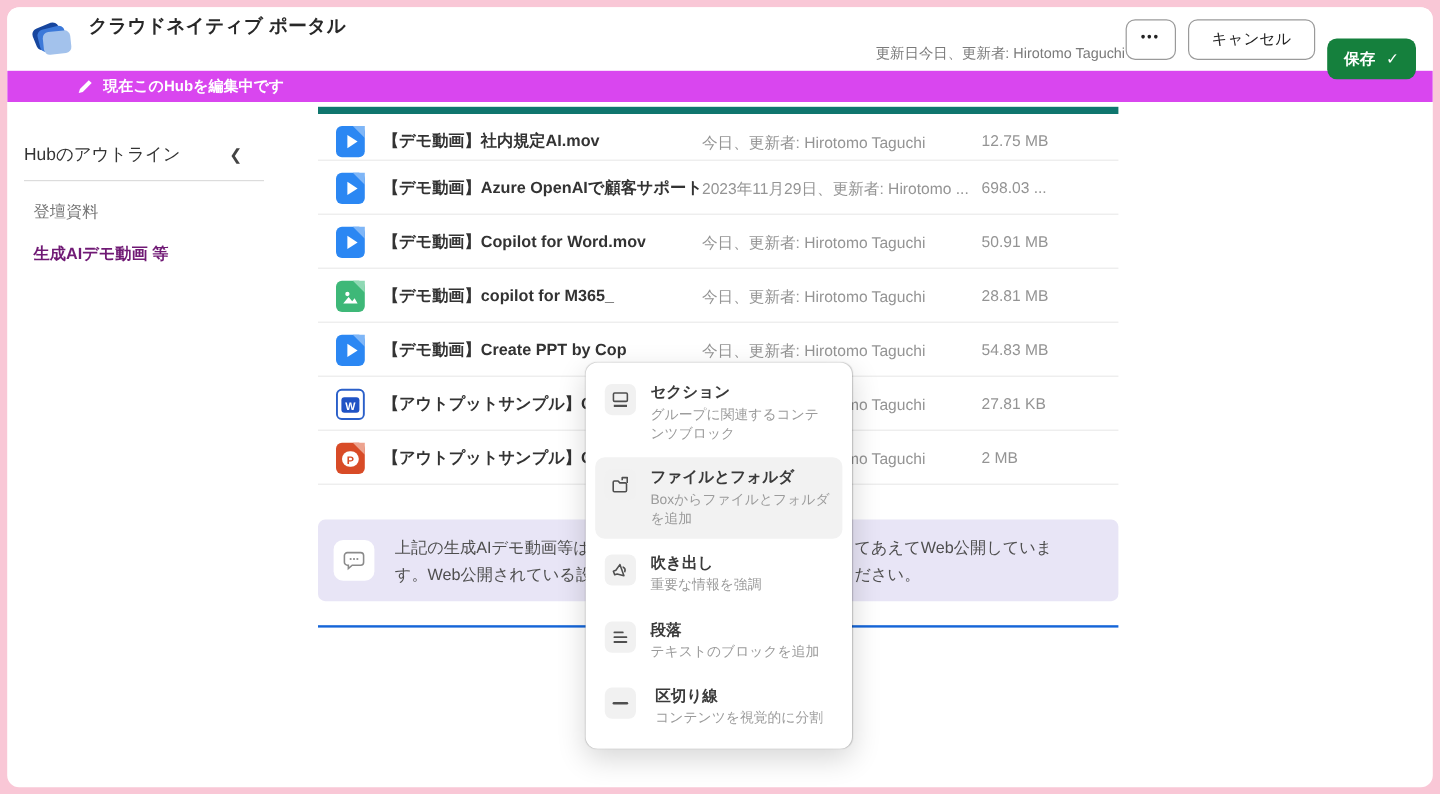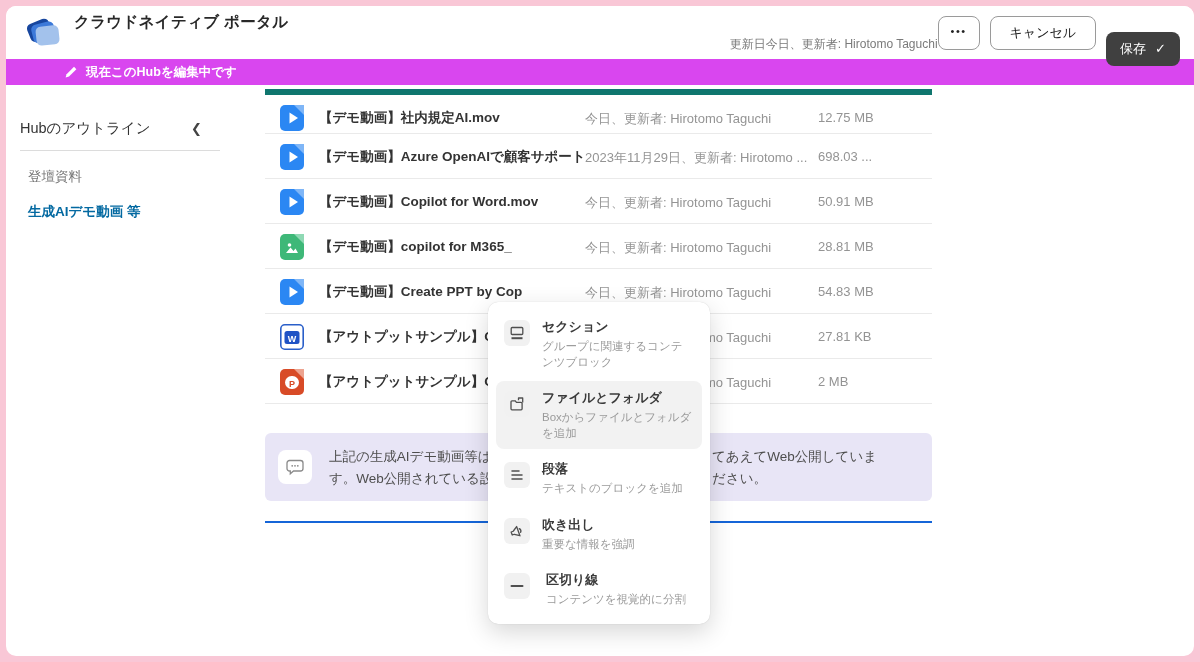--- a/index.html
+++ b/index.html
@@ -10,35 +10,35 @@
   
   .header { height:53px; display:flex; align-items:center; padding:0 14px 0 16px; background:#fff; }
   .logo { width:42px; height:42px; position:relative; margin-right:10px; flex:none; }
   .header-titles { flex:1; min-width:0; }
   .header-title { font-size:15.5px; font-weight:bold; color:#282828; letter-spacing:.3px; }
   .header-sub { font-size:12px; color:#7a7a7a; margin-top:3px;text-align:right; }
   .header-actions { display:flex; gap:10px; align-items:center; }
   .btn { height:34px; border-radius:8px; display:flex; align-items:center; justify-content:center; cursor:pointer; font-family:inherit; }
   .btn-more { width:42px; border:1px solid #9a9a9a; background:#fff; font-size:11px; letter-spacing:1.5px; color:#222; padding-bottom:4px; }
   .btn-cancel { padding:0 19px; border:1px solid #9a9a9a; background:#fff; font-size:13px; color:#222; }
-  .btn-save { padding:0 14px; border:none; background:#404040; color:#fff; font-size:13px; font-weight:normal; gap:9px;margin-top:32px; }
+  .btn-save { padding:0 14px; border:none; background:#15803d; color:#fff; font-size:13px; font-weight:bold; gap:9px;margin-top:32px; }
   .btn-save .chk { font-size:13px; }
 
   
   .banner { height:26px; background:#d946ef; color:#fff; display:flex; align-items:center; padding-left:58px; gap:8px; font-size:12.5px; font-weight:bold; }
 
   
   .main { position:relative; height:571px; }
 
   .sidebar { position:absolute; left:0; top:0; width:259px; padding:14px 0 0 14px;margin-top:20px; }
   .sidebar-head { display:flex; align-items:center; justify-content:space-between; width:186px; font-size:14.5px; color:#333; }
   .sidebar-chevron { font-size:13px; font-weight:bold; color:#444; cursor:pointer; padding:0 4px; }
   .sidebar-divider { width:200px; border-bottom:1px solid #dcdcdc; margin-top:12px; }
   .sidebar-item { font-size:13.5px; margin-top:17px; padding-left:8px; color:#767676; cursor:pointer; }
-  .sidebar-item.selected { color:#0369a1; font-weight:bold; }
+  .sidebar-item.selected { color:#701a75; font-weight:bold; }
 
   .content { position:absolute; left:259px; top:0; width:667px; }
   .rows { margin-top:4px; }
   .row { position:relative; height:45px; border-bottom:1px solid #eaeaea; }
   .row:first-child { border-top:6px solid #0f766e; }
   .ficon { position:absolute; left:14px; top:8px; width:26px; height:30px; }
   .fname { position:absolute; left:54px; top:14px; font-size:13.5px; font-weight:bold; color:#333; white-space:nowrap; max-width:264px; overflow:hidden; }
   .fmeta { position:absolute; left:320px; top:15px; font-size:13px; color:#949494; white-space:nowrap; }
   .fsize { position:absolute; left:553px; top:15px; font-size:13px; color:#949494; white-space:nowrap;text-align:right; }
 
@@ -243,49 +243,49 @@
             </svg>
         </div>
         <div>
           <div class="mi-title">ファイルとフォルダ</div>
           <div class="mi-desc">Boxからファイルとフォルダを追加</div>
         </div>
       </div>
 
       <div class="menu-item">
         <div class="icon-box">
-          <svg width="18" height="18" viewBox="0 0 18 18" fill="none" stroke="#4f4f4f" stroke-width="1.5" stroke-linecap="round">
-              <path d="M4 5 h7"></path>
-              <path d="M4 9 h10"></path>
-              <path d="M4 13 h10"></path>
-            </svg>
-        </div>
-        <div>
-          <div class="mi-title">段落</div>
-          <div class="mi-desc">テキストのブロックを追加</div>
-        </div>
-      </div>
-
-      <div class="menu-item">
-        <div class="icon-box">
           <svg width="18" height="18" viewBox="0 0 18 18" fill="none" stroke="#4f4f4f" stroke-width="1.3" stroke-linejoin="round" stroke-linecap="round">
               <g transform="rotate(-20 9 10)">
                 <path d="M3.5 8 v3.2 h2.2 l4.8 3.3 v-9.8 l-4.8 3.3 z"></path>
                 <path d="M12.3 7.6 a3 3 0 0 1 0 4"></path>
               </g>
             </svg>
         </div>
         <div>
           <div class="mi-title">吹き出し</div>
           <div class="mi-desc">重要な情報を強調</div>
         </div>
       </div>
 
       <div class="menu-item">
         <div class="icon-box">
+          <svg width="18" height="18" viewBox="0 0 18 18" fill="none" stroke="#4f4f4f" stroke-width="1.5" stroke-linecap="round">
+              <path d="M4 5 h7"></path>
+              <path d="M4 9 h10"></path>
+              <path d="M4 13 h10"></path>
+            </svg>
+        </div>
+        <div>
+          <div class="mi-title">段落</div>
+          <div class="mi-desc">テキストのブロックを追加</div>
+        </div>
+      </div>
+
+      <div class="menu-item">
+        <div class="icon-box">
           <svg width="18" height="18" viewBox="0 0 18 18" fill="none" stroke="#4f4f4f" stroke-width="2" stroke-linecap="round">
               <path d="M3.5 9 h11"></path>
             </svg>
         </div>
         <div>
           <div class="mi-title">区切り線</div>
           <div class="mi-desc">コンテンツを視覚的に分割</div>
         </div>
       </div>
 

